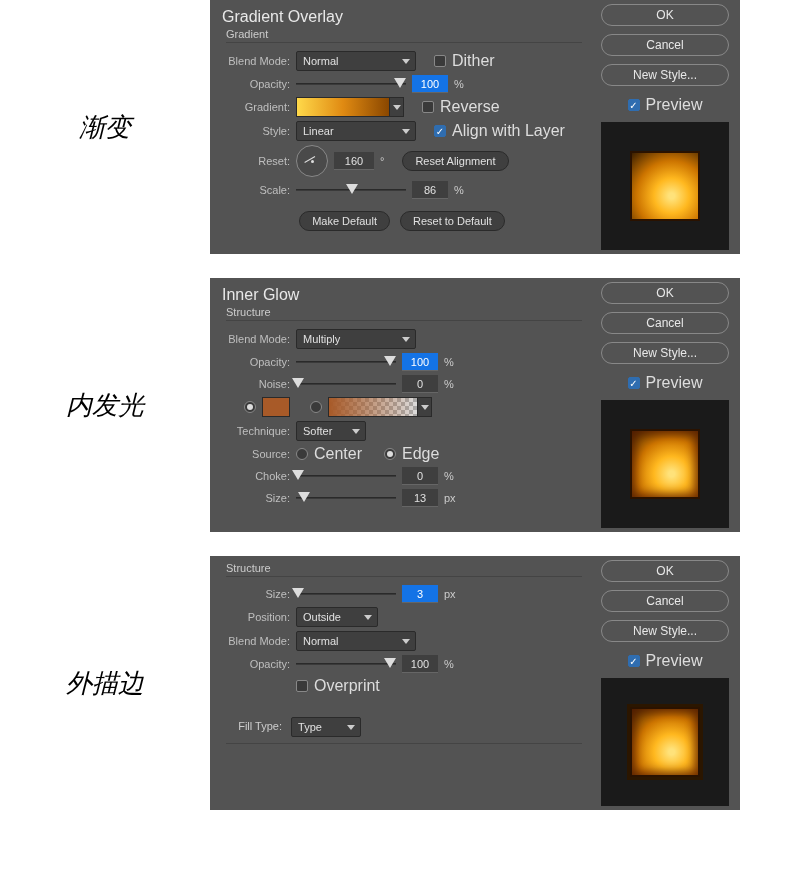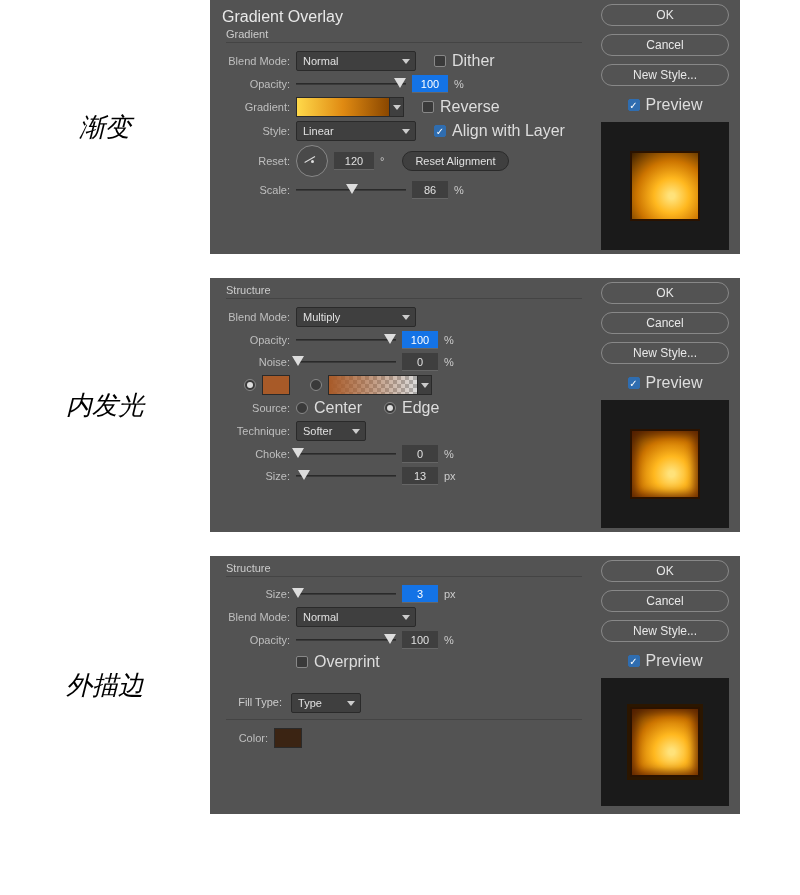--- a/index.html
+++ b/index.html
@@ -351,36 +351,40 @@
             <span>Linear</span>
           </div>
         <div style="width:6px"></div>
         <div class="checkbox checked">✓</div>
         <div class="cb-label">Align with Layer</div>
       </div>
 
       <div class="row" style="height:36px">
         <div class="row-label">Reset:</div>
         <div class="angle-dial"></div>
-        <div class="num-input" style="width:40px">120</div>
+        <div class="num-input" style="width:40px">160</div>
         <div class="unit">°</div>
         <div style="width:6px"></div>
         <div class="btn">Reset Alignment</div>
       </div>
 
       <div class="row">
         <div class="row-label">Scale:</div>
         <div class="slider" style="width:110px">
           <div class="slider-track"></div>
           <div class="slider-thumb" style="left:50px"></div>
         </div>
         <div class="num-input">86</div>
         <div class="unit">%</div>
       </div>
 
+      <div class="make-row">
+        <div class="btn">Make Default</div>
+        <div class="btn">Reset to Default</div>
+      </div>
     </div>
 
     <div class="panel-right">
       <div class="btn-pill">OK</div>
       <div class="btn-pill">Cancel</div>
       <div class="btn-pill">New Style...</div>
       <div class="preview-row">
         <div class="checkbox checked">✓</div>
         <div class="cb-label">Preview</div>
       </div>
@@ -388,20 +392,21 @@
         <div class="preview-inner"></div>
       </div>
     </div>
   </div>
 </div>
 
 <div class="section">
   <div class="cn-label">内发光</div>
   <div class="panel-wrap">
     <div class="panel-left">
+      <div class="eff-title">Inner Glow</div>
       <div class="sub-title">Structure</div>
 
       <div class="row">
         <div class="row-label">Blend Mode:</div>
         <div class="select select-md">
             <span>Multiply</span>
           </div>
       </div>
 
       <div class="row">
@@ -432,33 +437,33 @@
         <div class="ig-grad">
           <div class="grad-swatch-bar checker" style="position:relative">
             <div style="position:absolute;inset:0;background:linear-gradient(90deg,#a85a28 0%,rgba(168,90,40,0) 100%)"></div>
           </div>
           <div class="grad-arrow"></div>
         </div>
       </div>
 
 
       <div class="row">
+        <div class="row-label">Technique:</div>
+        <div class="select select-sm">
+            <span>Softer</span>
+          </div>
+      </div>
+
+      <div class="row">
         <div class="row-label">Source:</div>
         <div class="radio"></div>
         <div class="cb-label">Center</div>
         <div style="width:10px"></div>
         <div class="radio checked"></div>
         <div class="cb-label">Edge</div>
-      </div>
-
-      <div class="row">
-        <div class="row-label">Technique:</div>
-        <div class="select select-sm">
-            <span>Softer</span>
-          </div>
       </div>
 
       <div class="row">
         <div class="row-label">Choke:</div>
         <div class="slider" style="width:100px">
           <div class="slider-track"></div>
           <div class="slider-thumb" style="left:-4px"></div>
         </div>
         <div class="num-input">0</div>
         <div class="unit">%</div>
@@ -499,20 +504,26 @@
       <div class="row">
         <div class="row-label">Size:</div>
         <div class="slider" style="width:100px">
           <div class="slider-track"></div>
           <div class="slider-thumb" style="left:-4px"></div>
         </div>
         <div class="num-input selected">3</div>
         <div class="unit">px</div>
       </div>
 
+      <div class="row">
+        <div class="row-label">Position:</div>
+        <div class="select select-sm" style="width:82px">
+            <span>Outside</span>
+          </div>
+      </div>
 
       <div class="row">
         <div class="row-label">Blend Mode:</div>
         <div class="select select-md">
             <span>Normal</span>
           </div>
       </div>
 
       <div class="row">
         <div class="row-label">Opacity:</div>
@@ -531,24 +542,20 @@
       </div>
 
       <div class="sub-title" style="margin-top:20px;border:none;padding-bottom:0">
         <span style="display:inline-block;width:56px;text-align:right">Fill Type:</span>
         <span class="select select-sm" style="width:70px;margin-left:6px;vertical-align:middle">
             <span>Type</span>
           </span>
       </div>
       <div style="border-bottom:1px solid #444;margin:4px 8px 6px 12px"></div>
 
-      <div class="row" style="padding-bottom:60px">
-        <div class="row-label" style="width:46px">Color:</div>
-        <div class="color-swatch" style="background:#3b2413"></div>
-      </div>
     </div>
 
     <div class="panel-right">
       <div class="btn-pill">OK</div>
       <div class="btn-pill">Cancel</div>
       <div class="btn-pill">New Style...</div>
       <div class="preview-row">
         <div class="checkbox checked">✓</div>
         <div class="cb-label">Preview</div>
       </div>

